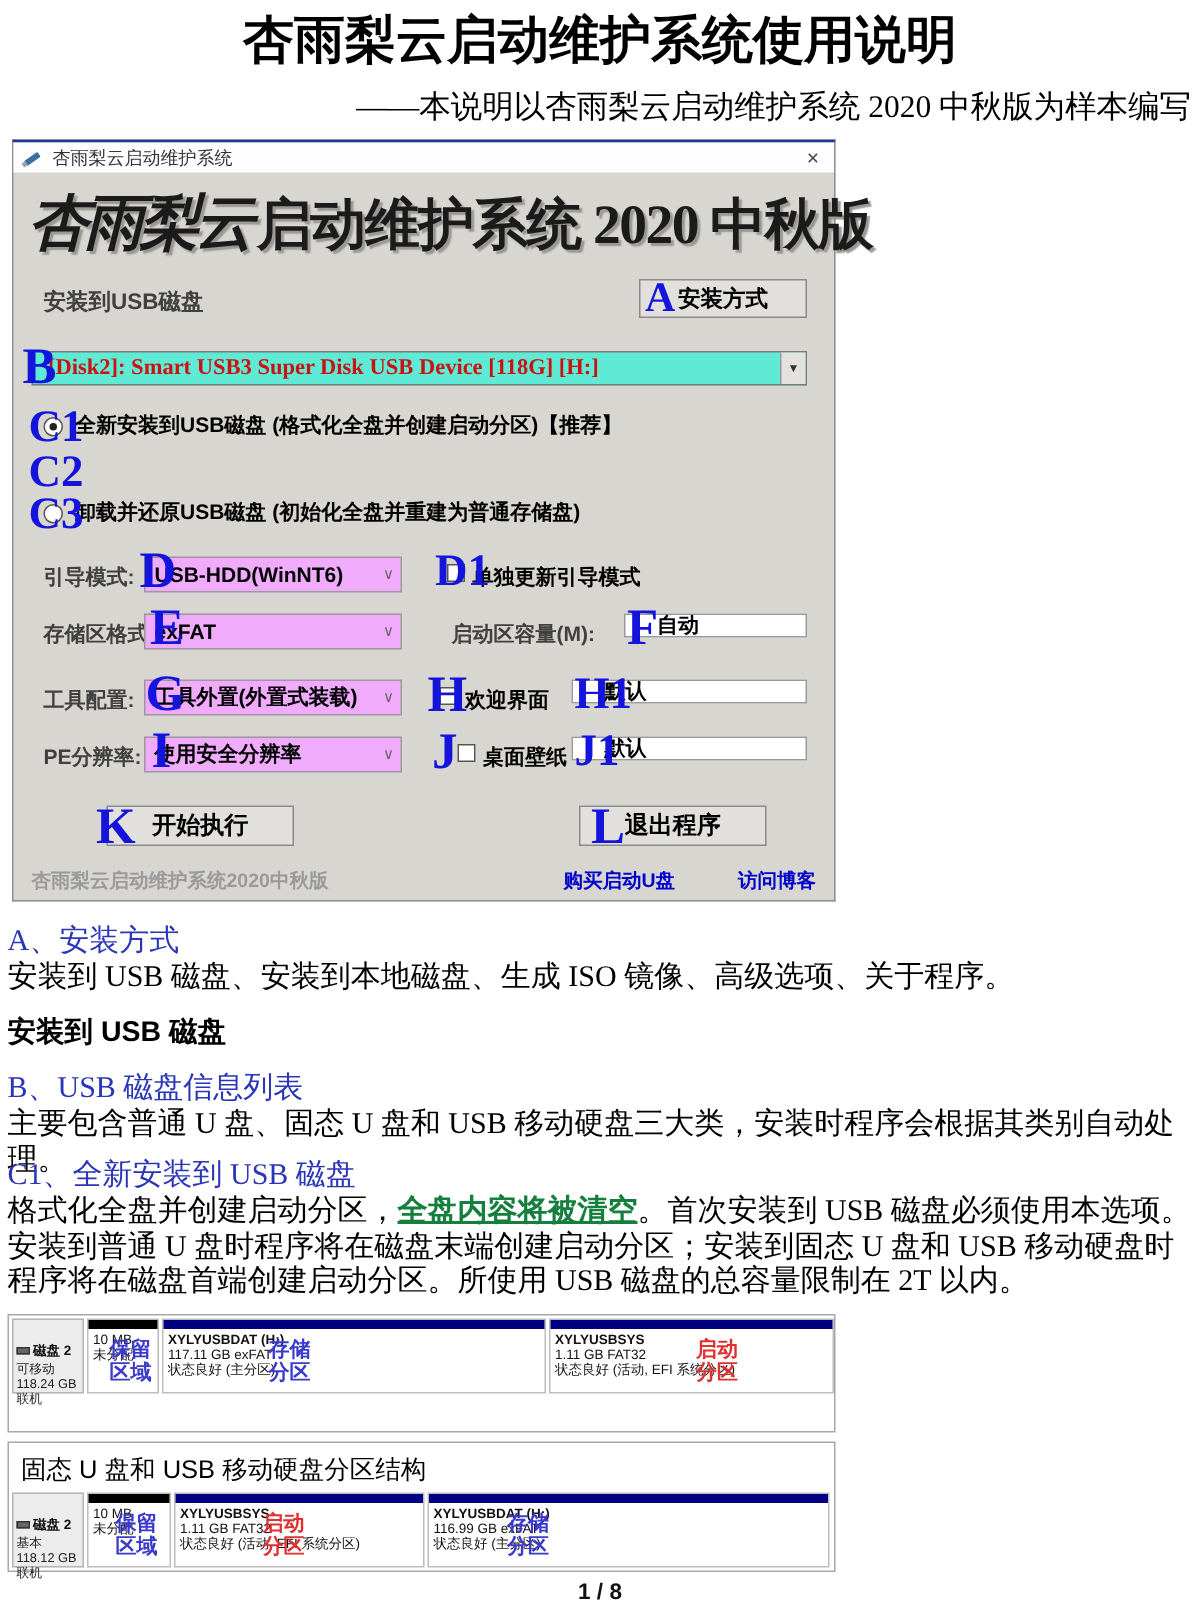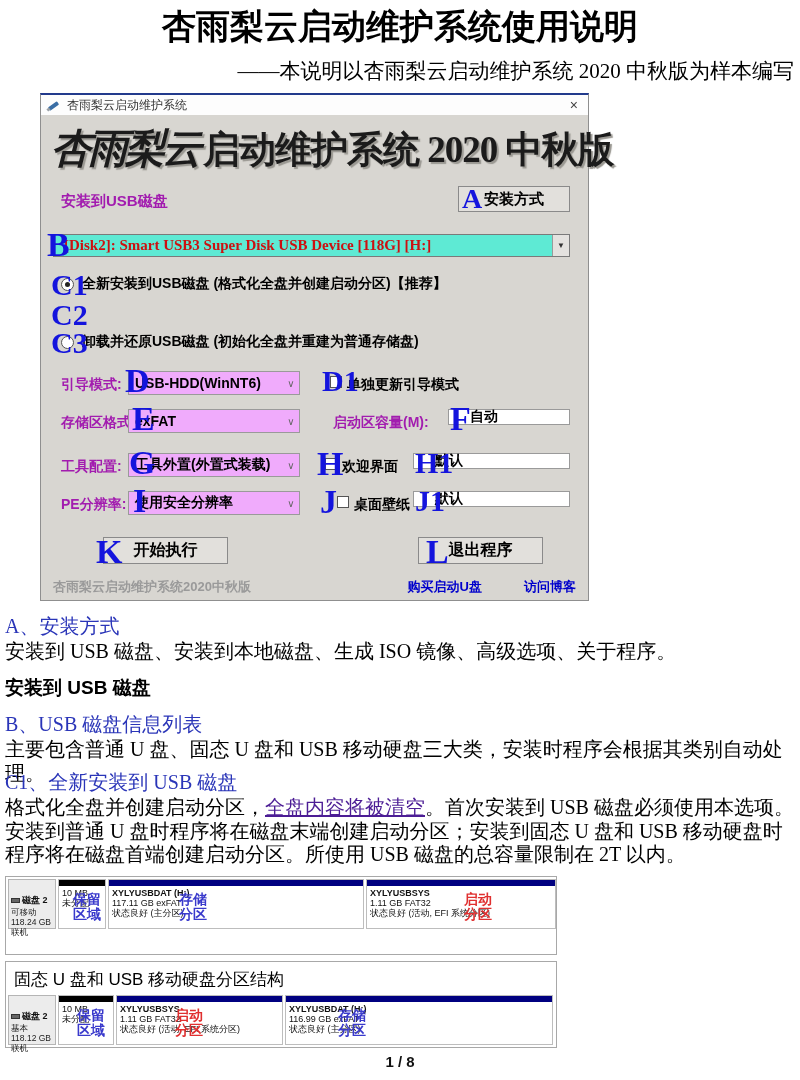--- a/index.html
+++ b/index.html
@@ -9,41 +9,41 @@
 
   
   .doc-title { position:absolute; top:4px; left:0; width:800px; text-align:center;
                font-family:"Liberation Sans", sans-serif; font-weight:bold; font-size:34px; color:#000; }
   .doc-subtitle { position:absolute; top:57px; left:0; width:794px; text-align:right;
                   font-size:21px; color:#000; }
   .sec-head { position:absolute; left:5px; font-size:20px; color:#2a35b8; }
   .sec-body { position:absolute; left:5px; width:794px; font-size:20px; color:#000; line-height:23.5px; }
   .sec-bold { position:absolute; left:5px; font-family:"Liberation Sans", sans-serif;
               font-weight:bold; font-size:19px; color:#000; }
-  .hl-red { color:#4c1d95; font-weight:normal; text-decoration:underline; }
+  .hl-red { color:#15803d; font-weight:bold; text-decoration:underline; }
   .page-footer { position:absolute; top:1053px; left:0; width:800px; text-align:center;
                  font-family:"Liberation Sans", sans-serif; font-weight:bold; font-size:15px; }
 
   
   .appwin { position:absolute; left:8px; top:93px; width:549px; height:508px;
             background:#d8d6d1; border:1px solid #8f8f8f; border-top:2px solid #223a8c;
-            font-family:"Liberation Sans", sans-serif;margin-left:32px; }
+            font-family:"Liberation Sans", sans-serif; }
   .titlebar { position:absolute; left:0; top:0; width:100%; height:20px; background:#fdfdfd;
               display:flex; align-items:center; padding:0 6px; }
   .ticon { width:14px; height:14px; margin-right:6px; position:relative; }
   .ticon .pen { position:absolute; left:1px; top:6px; width:11px; height:4px; background:#3a6ea5;
                 transform:rotate(-35deg); border-radius:1px; }
   .ticon .tip { position:absolute; left:0; top:10px; width:3px; height:3px; background:#9aa0a6; transform:rotate(-35deg); }
   .ttext { font-size:12px; color:#333; flex:1; }
   .tclose { font-size:14px; color:#444; padding:0 4px; cursor:default; }
   .banner { position:absolute; left:10px; top:26px; width:532px; white-space:nowrap;
             font-family:"Liberation Serif", serif; font-weight:bold; font-size:37px;
             letter-spacing:-1px; color:#1b1b1b; text-shadow:2px 2px 1px #9a9892; }
   .banner .callig { font-style:italic; font-size:40px; letter-spacing:-3px; margin-right:4px; }
-  .win-label { position:absolute; font-weight:bold; font-size:15px; color:#a21caf; }
+  .win-label { position:absolute; font-weight:bold; font-size:15px; color:#404040; }
   .btn { position:absolute; background:#e2e0dc; border:1px solid #8a8a8a; display:flex;
          align-items:center; justify-content:center; font-weight:bold; color:#000; }
   .combo-b { position:absolute; left:12px; top:139px; width:517px; height:23px; background:#5eead4;
              border:1px solid #7a7a7a; display:flex; align-items:center; }
   .combo-b .val { flex:1; padding-left:10px; font-family:"Liberation Serif", serif; font-weight:bold;
                   font-size:15px; color:#cc1111; white-space:nowrap; overflow:hidden; }
   .combo-b .arrowbox { width:17px; height:21px; background:#e4e2df; border-left:1px solid #9a9a9a;
                        display:flex; align-items:center; justify-content:center; font-size:8px; color:#333; }
   .radio-row { position:absolute; left:20px; display:flex; align-items:center; }
   .radio { width:13px; height:13px; border:1px solid #555; border-radius:50%; background:#fff;

